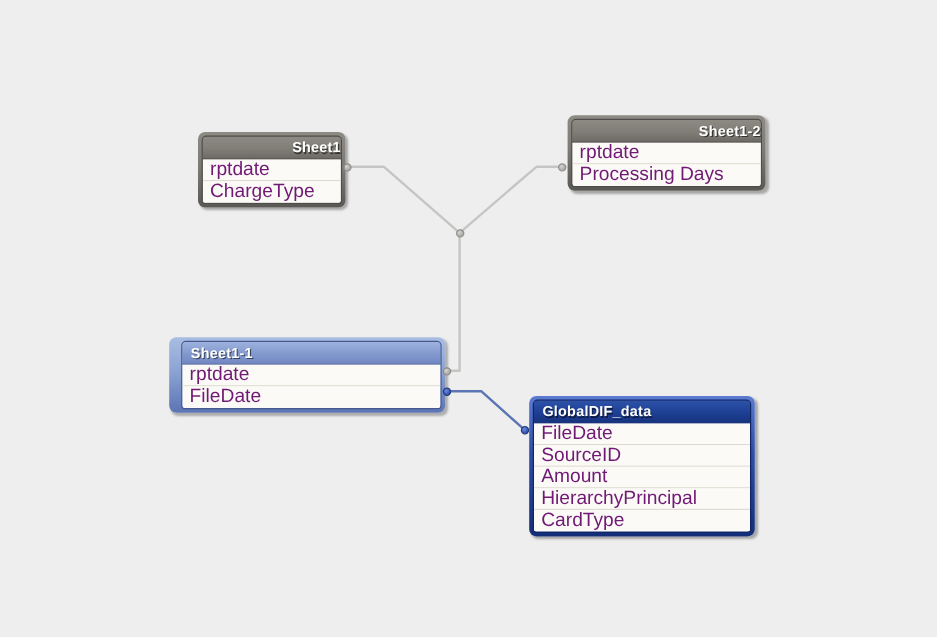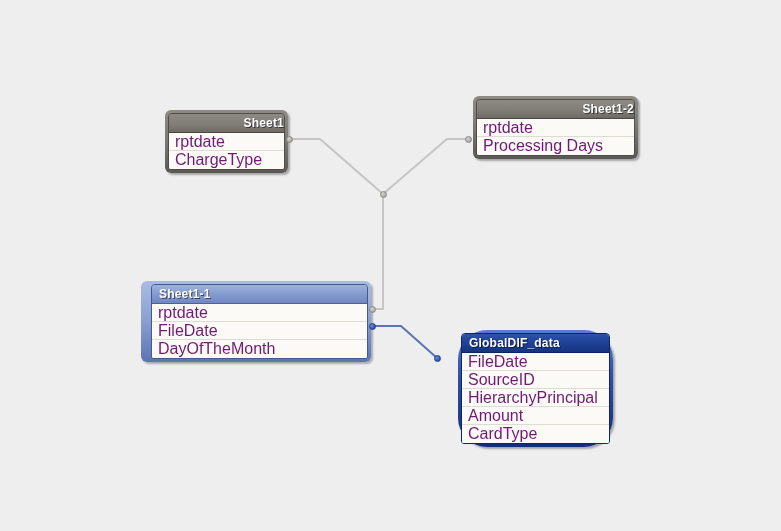--- a/index.html
+++ b/index.html
@@ -161,32 +161,31 @@
             <div class="fld">Processing Days</div>
           </div>
         </div>
       </div>
       <div class="tbl blue" style="left: 141px; top: 281px; width: 230px;">
         <div class="inner">
           <div class="hdr">Sheet1-1</div>
           <div class="fields">
             <div class="fld">rptdate</div>
             <div class="fld">FileDate</div>
-            <div class="fld">DayOfTheMonth</div>
           </div>
         </div>
       </div>
-      <div class="tbl navy" style="left: 458px; top: 330px; width: 155px; border-radius: 29px;">
+      <div class="tbl navy" style="left: 441px; top: 330px; width: 188px;">
         <div class="inner">
           <div class="hdr">GlobalDIF_data</div>
           <div class="fields">
             <div class="fld">FileDate</div>
             <div class="fld">SourceID</div>
+            <div class="fld">Amount</div>
             <div class="fld">HierarchyPrincipal</div>
-            <div class="fld">Amount</div>
             <div class="fld">CardType</div>
           </div>
         </div>
       </div>
     </div>
 
   <div id="ports-layer">
       <div class="dot grey" style="left: 286px; top: 136px;"></div>
       <div class="dot grey" style="left: 465px; top: 136px;"></div>
       <div class="dot grey" style="left: 369px; top: 306px;"></div>

